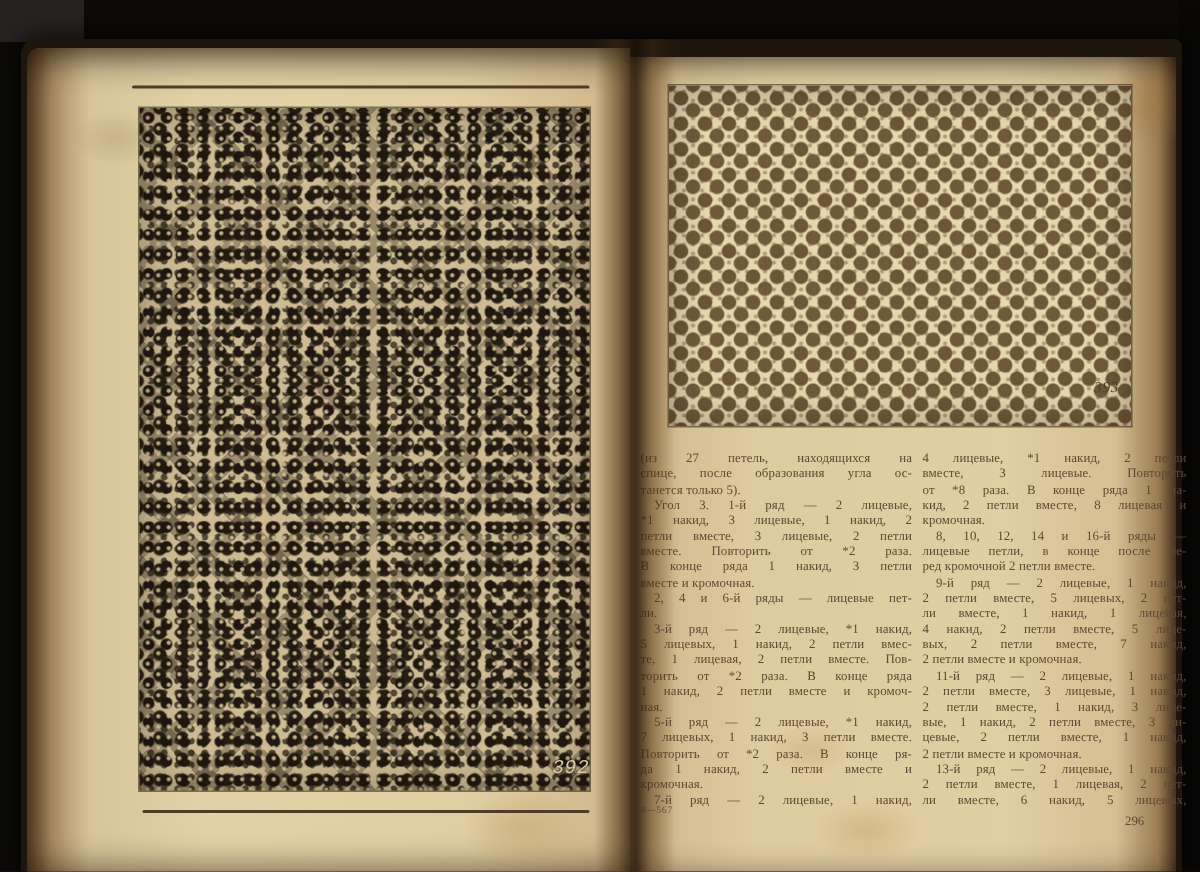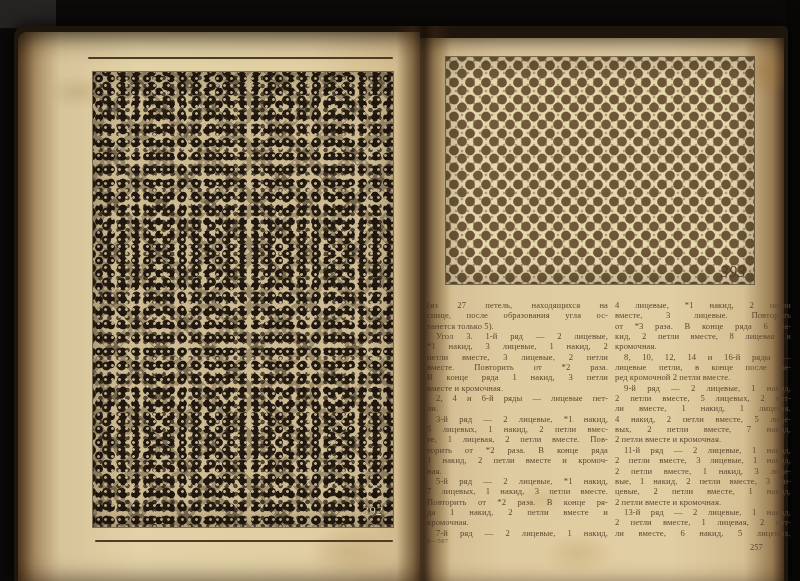--- a/index.html
+++ b/index.html
@@ -68,22 +68,22 @@
     background-color:#e5d6ad;
     background-image:
       radial-gradient(circle, rgba(109,86,55,.45) 0 1px, transparent 1.7px),
       radial-gradient(circle, #6d5637 0 4.3px, transparent 5.4px),
       radial-gradient(circle, #715a3b 0 4.3px, transparent 5.4px),
       repeating-linear-gradient(60deg, rgba(232,218,178,.5) 0 12px, rgba(0,0,0,0) 12px 46px);
     background-size:6px 6px,16px 17px,16px 17px,100% 100%;
     background-position:1px 1px,0 0,8px 8px,0 0;
   }
   .fig-label{position:absolute;font-size:13px;font-style:italic;letter-spacing:.5px;}
-  .fig-label-392{right:10px;bottom:8px;color:#dccca4;text-shadow:0 0 2px rgba(20,14,6,.8);}
-  .fig-label-393{right:8px;bottom:3px;color:#4f3c28;font-size:16px;}
+  .fig-label-392{right:0;bottom:8px;color:#dccca4;text-shadow:0 0 2px rgba(20,14,6,.8);font-family:Liberation Mono, monospace;}
+  .fig-label-393{right:8px;bottom:20px;color:#4f3c28;font-size:10px;}
 
   .textcols{position:absolute;left:7px;top:262px;width:357px;color:#5e4932;}
   .col{position:absolute;top:0;font-size:8.6px;line-height:10.35px;letter-spacing:.08px;}
   .col-a{left:0;width:181px;}
   .col-b{left:188px;width:176px;}
   .tline{text-align:justify;text-align-last:justify;white-space:nowrap;}
   .tline.end{text-align-last:left;}
   .tline.ind{text-indent:9px;}
 
   .printer-mark{position:absolute;left:7px;top:499px;font-size:6.5px;color:#6e593f;letter-spacing:.4px;}
@@ -132,21 +132,21 @@
           <div class="tline ind">5-й ряд — 2 лицевые, *1 накид,</div>
           <div class="tline">7 лицевых, 1 накид, 3 петли вместе.</div>
           <div class="tline">Повторить от *2 раза. В конце ря-</div>
           <div class="tline">да 1 накид, 2 петли вместе и</div>
           <div class="tline end">кромочная.</div>
           <div class="tline ind">7-й ряд — 2 лицевые, 1 накид,</div>
         </div>
       <div class="col col-b">
           <div class="tline">4 лицевые, *1 накид, 2 петли</div>
           <div class="tline">вместе, 3 лицевые. Повторить</div>
-          <div class="tline">от *3 раза. В конце ряда 6 на-</div>
+          <div class="tline">от *8 раза. В конце ряда 1 на-</div>
           <div class="tline">кид, 2 петли вместе, 8 лицевая и</div>
           <div class="tline end">кромочная.</div>
           <div class="tline ind">8, 10, 12, 14 и 16-й ряды —</div>
           <div class="tline">лицевые петли, в конце после пе-</div>
           <div class="tline end">ред кромочной 2 петли вместе.</div>
           <div class="tline ind">9-й ряд — 2 лицевые, 1 накид,</div>
           <div class="tline">2 петли вместе, 5 лицевых, 2 пет-</div>
           <div class="tline">ли вместе, 1 накид, 1 лицевая,</div>
           <div class="tline">4 накид, 2 петли вместе, 5 лице-</div>
           <div class="tline">вых, 2 петли вместе, 7 накид,</div>
@@ -157,17 +157,17 @@
           <div class="tline">вые, 1 накид, 2 петли вместе, 3 ли-</div>
           <div class="tline">цевые, 2 петли вместе, 1 накид,</div>
           <div class="tline end">2 петли вместе и кромочная.</div>
           <div class="tline ind">13-й ряд — 2 лицевые, 1 накид,</div>
           <div class="tline">2 петли вместе, 1 лицевая, 2 пет-</div>
           <div class="tline">ли вместе, 6 накид, 5 лицевых,</div>
         </div>
     </div>
 
     <div class="printer-mark">8—567</div>
-    <div class="page-num">257</div>
+    <div class="page-num">296</div>
   </div>
 
   <div class="gutter"></div>
 </div>
 
 </body></html>

